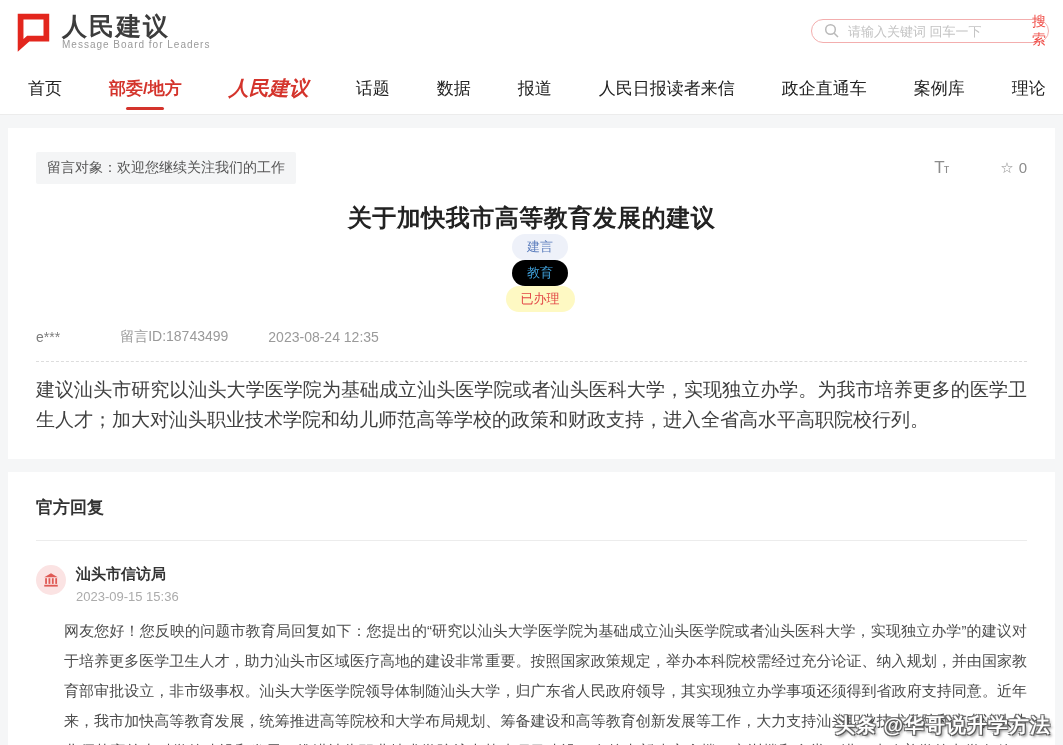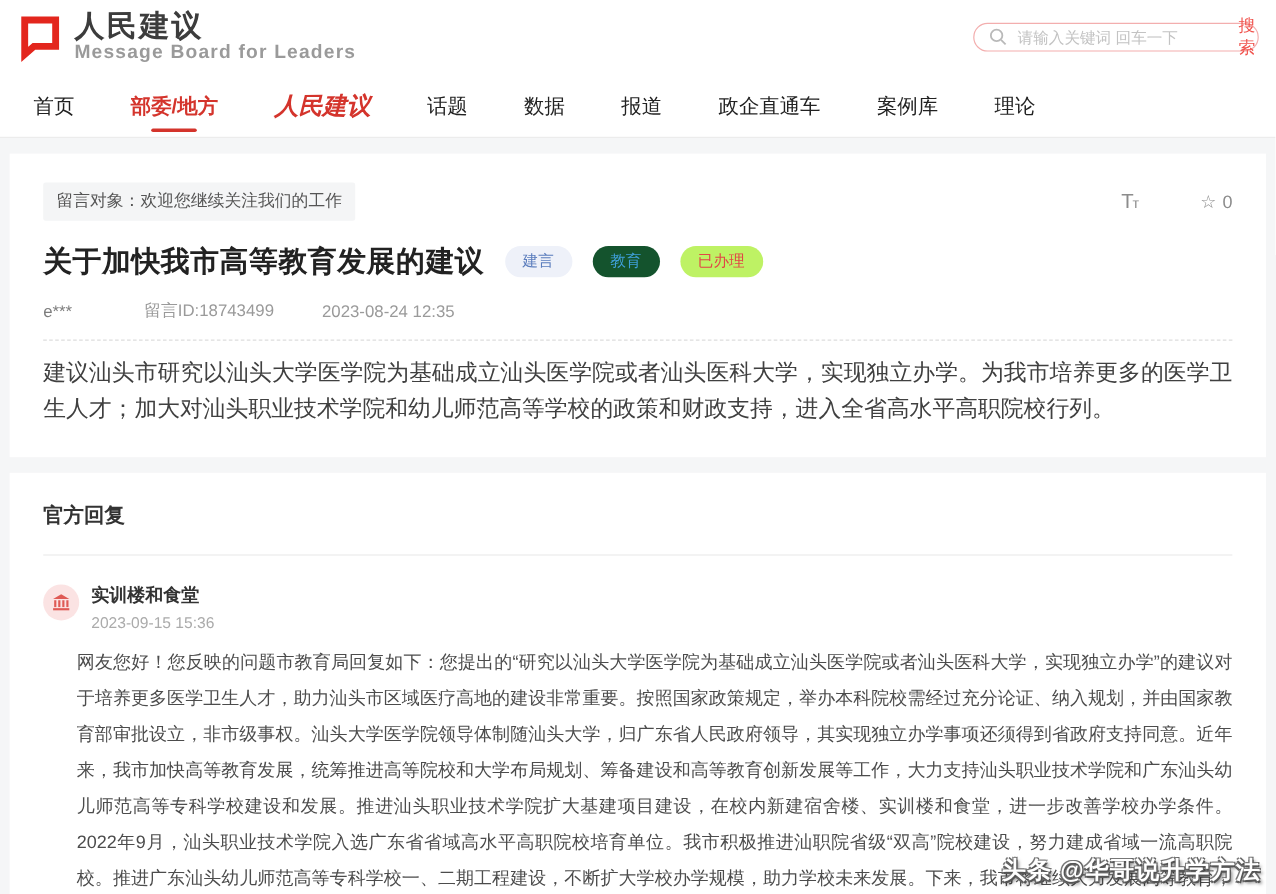--- a/index.html
+++ b/index.html
@@ -5,21 +5,21 @@
   * { margin:0; padding:0; box-sizing:border-box; }
   html,body { width:1063px; height:745px; overflow:hidden; background:#fff;
     font-family:"Liberation Sans","DejaVu Sans",sans-serif; }
 
   
   .header { height:62px; display:flex; align-items:center; justify-content:space-between;
     padding:0 14px 0 12px; background:#fff; }
   .logo { display:flex; align-items:center; }
   .logo-mark { width:42px; height:42px; margin-right:8px; }
   .logo-text .cn { font-size:25px; font-weight:bold; color:#3c3c3c; letter-spacing:2px; line-height:26px; }
-  .logo-text .en { font-size:16px; color:#9a9a9a; letter-spacing:1px;font-weight:bold; }
+  .logo-text .en { font-size:10px; color:#9a9a9a; letter-spacing:1px; }
   .search-pill { width:238px; height:24px; border:1px solid #f3aeae; border-radius:17px;
     display:flex; align-items:center; padding:0 12px; }
   .search-pill svg { flex:0 0 auto; }
   .search-pill input { flex:1; border:none; outline:none; font-size:13px; color:#555;
     margin-left:8px; background:transparent; font-family:inherit; }
   .search-pill input::placeholder { color:#c3c3c3; }
   .search-btn { font-size:14px; color:#f0504a; background:none; border:none; cursor:pointer;
     font-family:inherit; padding-left:8px; }
 
   
@@ -38,26 +38,26 @@
 
   
   .target-row { display:flex; justify-content:space-between; align-items:center; }
   .target-pill { background:#f4f5f6; color:#555; font-size:14px; padding:7px 11px; border-radius:2px; }
   .tools { display:flex; align-items:center; color:#8c8c8c; }
   .tool-font { font-size:17px; margin-right:52px; cursor:pointer; letter-spacing:-1px; }
   .tool-font .small { font-size:12px; }
   .tool-star { font-size:15px; cursor:pointer; }
   .tool-star .cnt { font-size:15px; margin-left:5px; color:#8c8c8c; }
 
-  .title-row { margin-top:18px; display:flex; align-items:center; }
+  .title-row { margin-top:18px; display:flex; align-items:center;flex-direction:column; }
   .msg-title { font-size:24px; font-weight:bold; color:#222; letter-spacing:0.5px; }
   .tag { font-size:13px; padding:4px 15px; border-radius:13px; margin-left:17px; white-space:nowrap; }
   .tag.t0 { background:#eef1f9; color:#5b7dbd; }
-  .tag.t1 { background:#14532d; color:#3f9fd8; }
-  .tag.t2 { background:#bef264; color:#e24646; }
+  .tag.t1 { background:#000000; color:#3f9fd8; }
+  .tag.t2 { background:#fef9c3; color:#e24646; }
 
   .meta-row { margin-top:16px; font-size:14px; color:#9a9a9a; display:flex; align-items:center; }
   .meta-row .author { color:#7d7d7d; margin-right:60px; }
   .meta-row .mid { margin-right:40px; }
   .dashed { border:none; border-top:1px dashed #ddd; margin:15px 0 13px 0; }
   .msg-body { font-size:19px; color:#404040; line-height:30px; text-align:justify; }
 
   
   .card.reply { margin-top:13px; height:1000px; }
   .reply-head { font-size:17px; font-weight:bold; color:#333; }
@@ -100,20 +100,21 @@
   </div>
 </div>
 
 <div class="nav">
   <div class="nav-item">首页</div>
   <div class="nav-item active">部委/地方</div>
   <div class="nav-item logoish">人民建议</div>
   <div class="nav-item">话题</div>
   <div class="nav-item">数据</div>
   <div class="nav-item">报道</div>
+  <div class="nav-item">人民日报读者来信</div>
   <div class="nav-item">政企直通车</div>
   <div class="nav-item">案例库</div>
   <div class="nav-item">理论</div>
 </div>
 
 <div class="page">
 
   <div class="card">
     <div class="target-row">
       <span class="target-pill">留言对象：欢迎您继续关注我们的工作</span>
@@ -145,21 +146,21 @@
         <svg width="18" height="18" viewBox="0 0 24 24" fill="#df5a55">
           <path d="M12 3 L21 8.2 H3 Z"></path>
           <rect x="4.2" y="9.6" width="2.4" height="7.6"></rect>
           <rect x="8.7" y="9.6" width="2.4" height="7.6"></rect>
           <rect x="13.2" y="9.6" width="2.4" height="7.6"></rect>
           <rect x="17.7" y="9.6" width="2.4" height="7.6"></rect>
           <rect x="3" y="18.4" width="18" height="2.4"></rect>
         </svg>
       </span>
       <span class="agency-info">
-        <div class="agency-name">实训楼和食堂</div>
+        <div class="agency-name">汕头市信访局</div>
         <div class="agency-date">2023-09-15 15:36</div>
       </span>
     </div>
     <div class="reply-body">网友您好！您反映的问题市教育局回复如下：您提出的“研究以汕头大学医学院为基础成立汕头医学院或者汕头医科大学，实现独立办学”的建议对于培养更多医学卫生人才，助力汕头市区域医疗高地的建设非常重要。按照国家政策规定，举办本科院校需经过充分论证、纳入规划，并由国家教育部审批设立，非市级事权。汕头大学医学院领导体制随汕头大学，归广东省人民政府领导，其实现独立办学事项还须得到省政府支持同意。近年来，我市加快高等教育发展，统筹推进高等院校和大学布局规划、筹备建设和高等教育创新发展等工作，大力支持汕头职业技术学院和广东汕头幼儿师范高等专科学校建设和发展。推进汕头职业技术学院扩大基建项目建设，在校内新建宿舍楼、实训楼和食堂，进一步改善学校办学条件。2022年9月，汕头职业技术学院入选广东省省域高水平高职院校培育单位。我市积极推进汕职院省级“双高”院校建设，努力建成省域一流高职院校。推进广东汕头幼儿师范高等专科学校一、二期工程建设，不断扩大学校办学规模，助力学校未来发展。下来，我市将继续大力发展高等教育，用心培养更多创新人才，为汕头高质量发展提供有力支撑。如有其它需咨询了解的问题，欢迎致电汕头市教育局，电话：88860171。欢迎您继续关注我们的工作，及时给我们提出宝贵的意见和建议。</div>
   </div>
 
 </div>
 
 <div class="watermark">头条 @华哥说升学方法</div>
 

